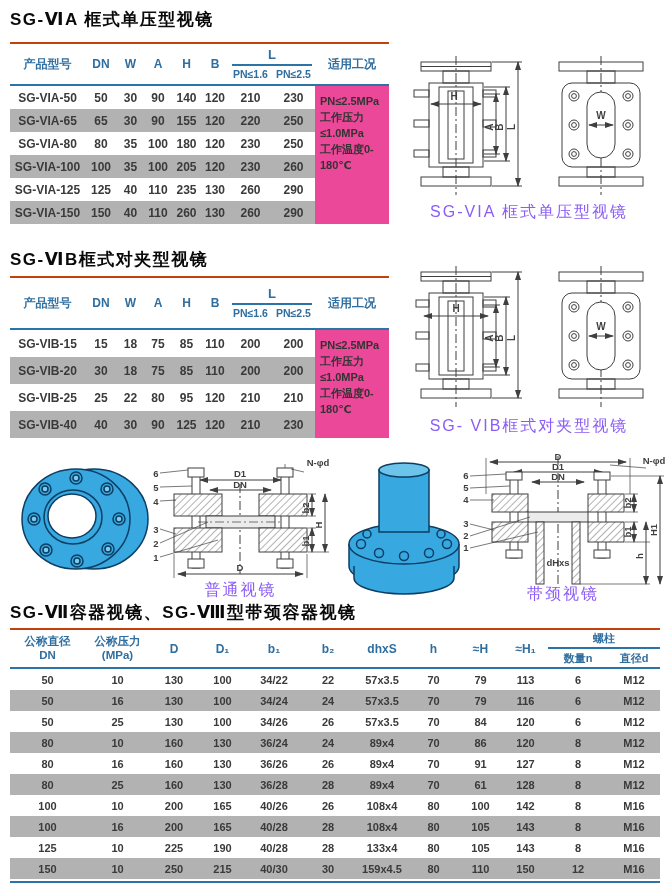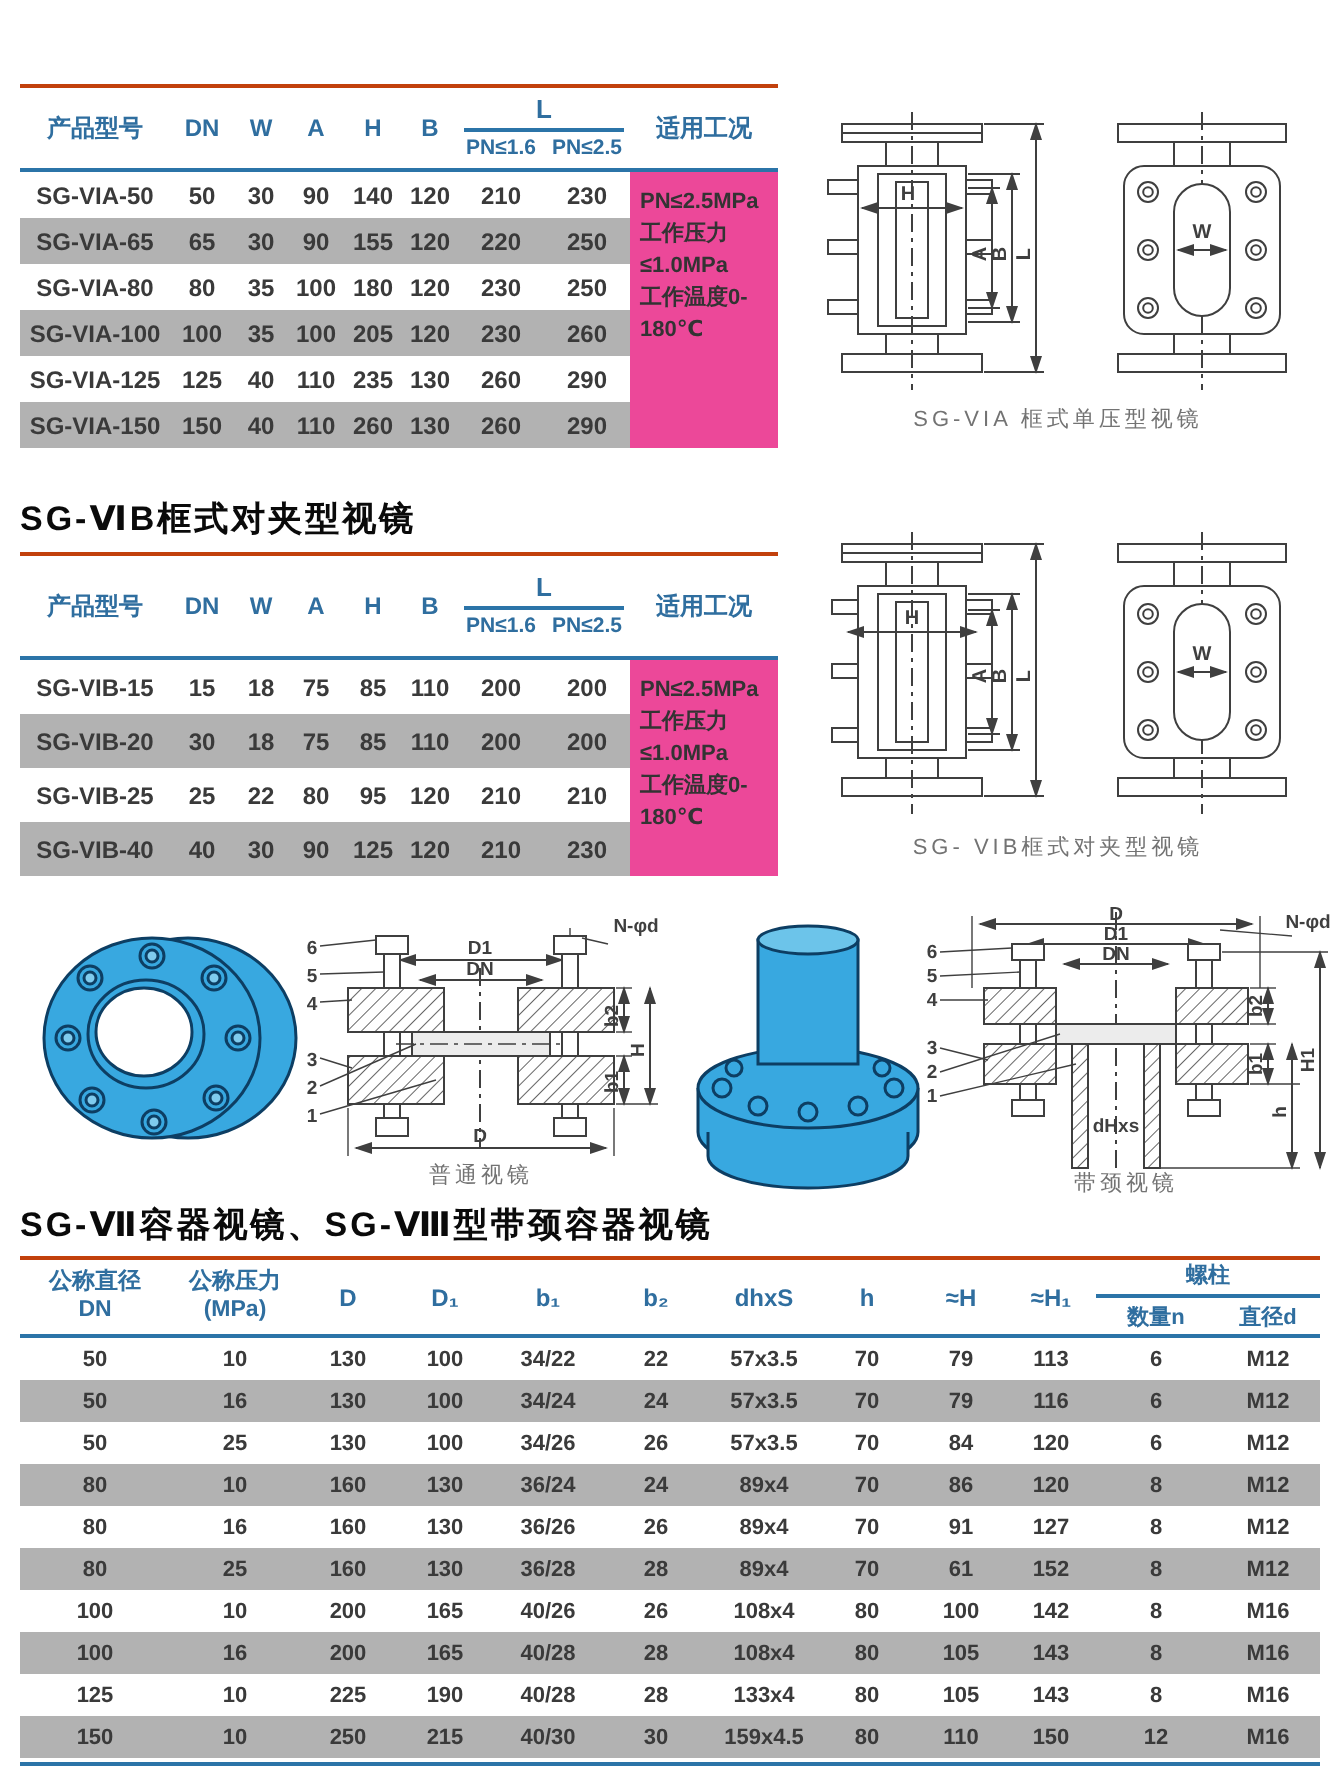--- a/index.html
+++ b/index.html
@@ -46,29 +46,30 @@
   .rows-t3 .td:nth-child(9){width:45px;}
   .rows-t3 .td:nth-child(10){width:45px;}
   .rows-t3 .td:nth-child(11){width:60px;}
   .rows-t3 .td:nth-child(12){width:52px;}
   .boltgroup{flex-direction:column;justify-content:center;}
   .bg-top{font-size:11px;line-height:13px;}
   .bg-line{width:100%;height:2px;background:#2b74a8;margin:2px 0;}
   .bg-subs{display:flex;}
   .bg-subs span{text-align:center;font-size:11px;}
   .brule{position:absolute;height:2px;background:#2b74a8;}
-  .caption{position:absolute;text-align:center;font-size:11px;color:#737373;letter-spacing:2px;font-weight:normal;}
+  .caption{position:absolute;text-align:center;font-size:16px;color:#8b5cf6;letter-spacing:2px;font-weight:normal;}
   svg{position:absolute;overflow:visible;}
   svg text{font-family:"Liberation Sans","DejaVu Sans",sans-serif;}
 </style>
 </head>
 <body>
 
 <div class="page">
 
+  <div class="sec-title" style="left:10px;top:8px;">SG-ⅥA 框式单压型视镜</div>
 
   <div class="tbl" style="left:10px;top:42px;width:379px;">
     <div class="thead h44">
       <div class="hc" style="width:75px">产品型号</div>
       <div class="hc" style="width:32px">DN</div>
       <div class="hc" style="width:27px">W</div>
       <div class="hc" style="width:28px">A</div>
       <div class="hc" style="width:29px">H</div>
       <div class="hc" style="width:28px">B</div>
       <div class="hc lgroup" style="width:86px">
@@ -629,21 +630,21 @@
           <div class="tr odd">
             <div class="td">80</div>
             <div class="td">25</div>
             <div class="td">160</div>
             <div class="td">130</div>
             <div class="td">36/28</div>
             <div class="td">28</div>
             <div class="td">89x4</div>
             <div class="td">70</div>
             <div class="td">61</div>
-            <div class="td">152</div>
+            <div class="td">128</div>
             <div class="td">8</div>
             <div class="td">M12</div>
           </div>
           <div class="tr even">
             <div class="td">100</div>
             <div class="td">10</div>
             <div class="td">200</div>
             <div class="td">165</div>
             <div class="td">40/26</div>
             <div class="td">26</div>

